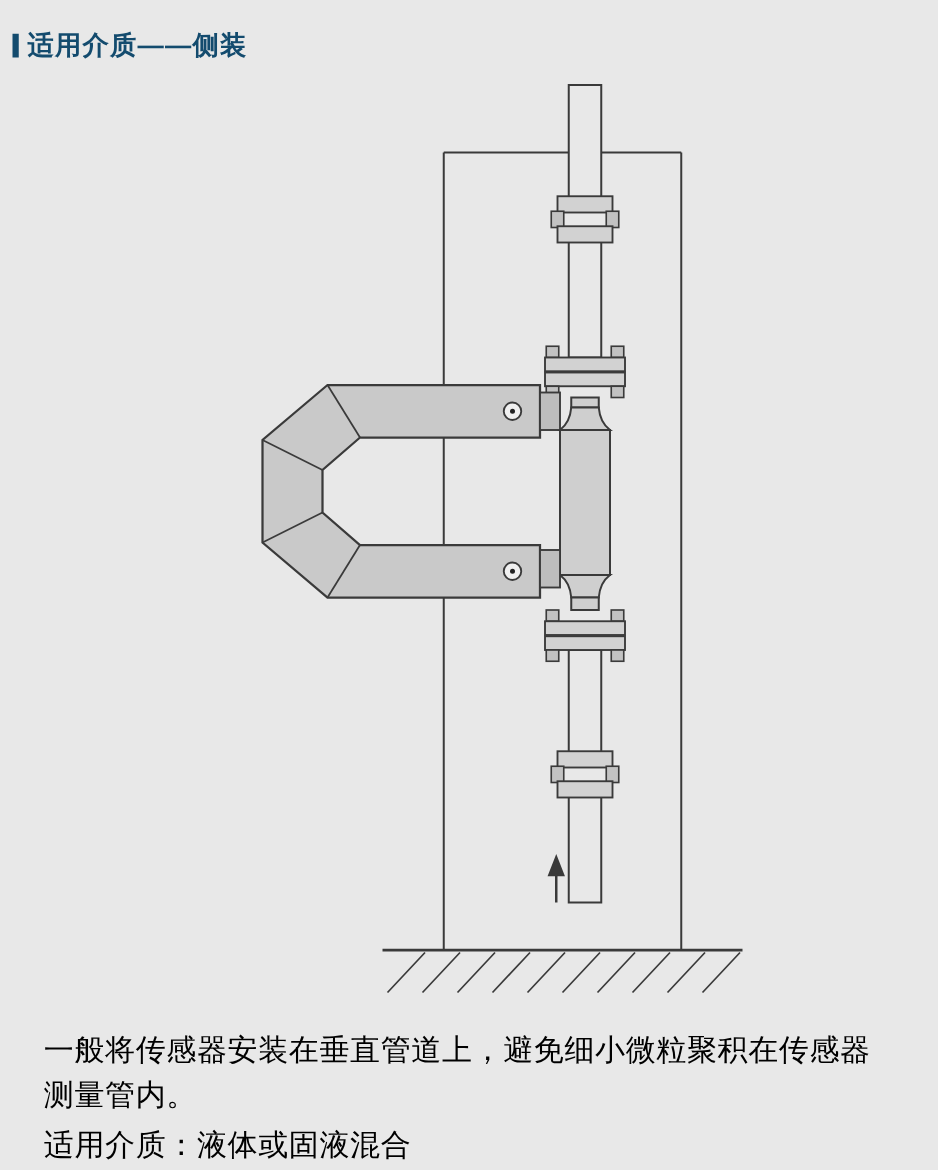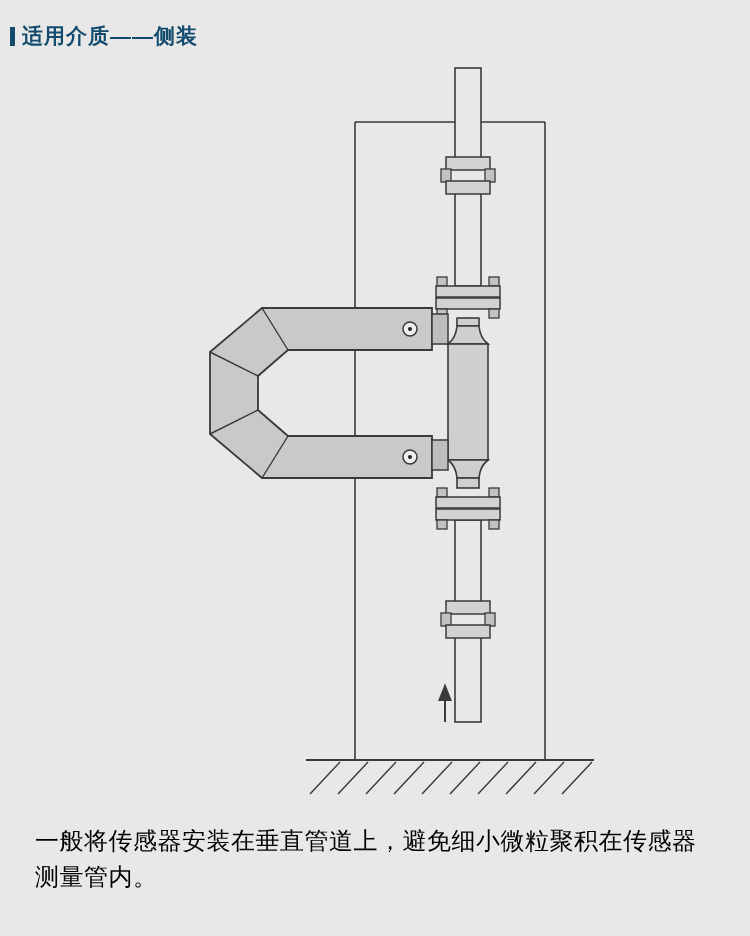--- a/index.html
+++ b/index.html
@@ -130,13 +130,14 @@
 
   <g>
     <line class="arrow" x1="445" y1="722" x2="445" y2="698"></line>
     <polygon class="arrow" points="445,686 439.5,700 450.5,700"></polygon>
   </g>
 
 </svg>
 
 <div class="notes">
   <p>一般将传感器安装在垂直管道上，避免细小微粒聚积在传感器测量管内。</p>
+  <p>适用介质：液体或固液混合</p>
 </div>
 
 </body></html>

